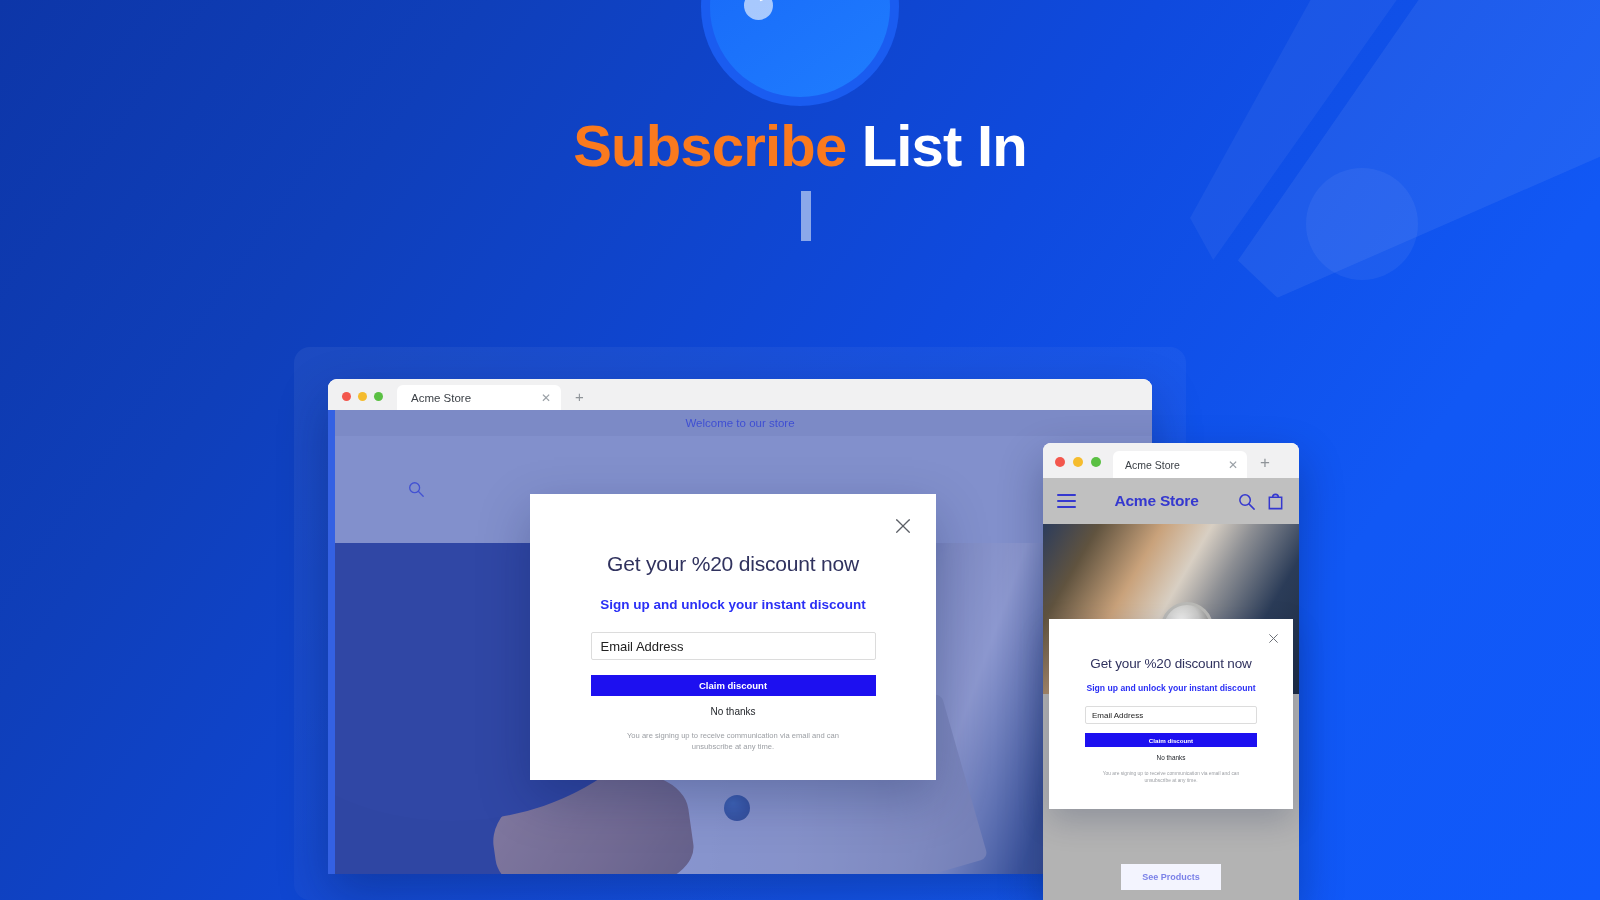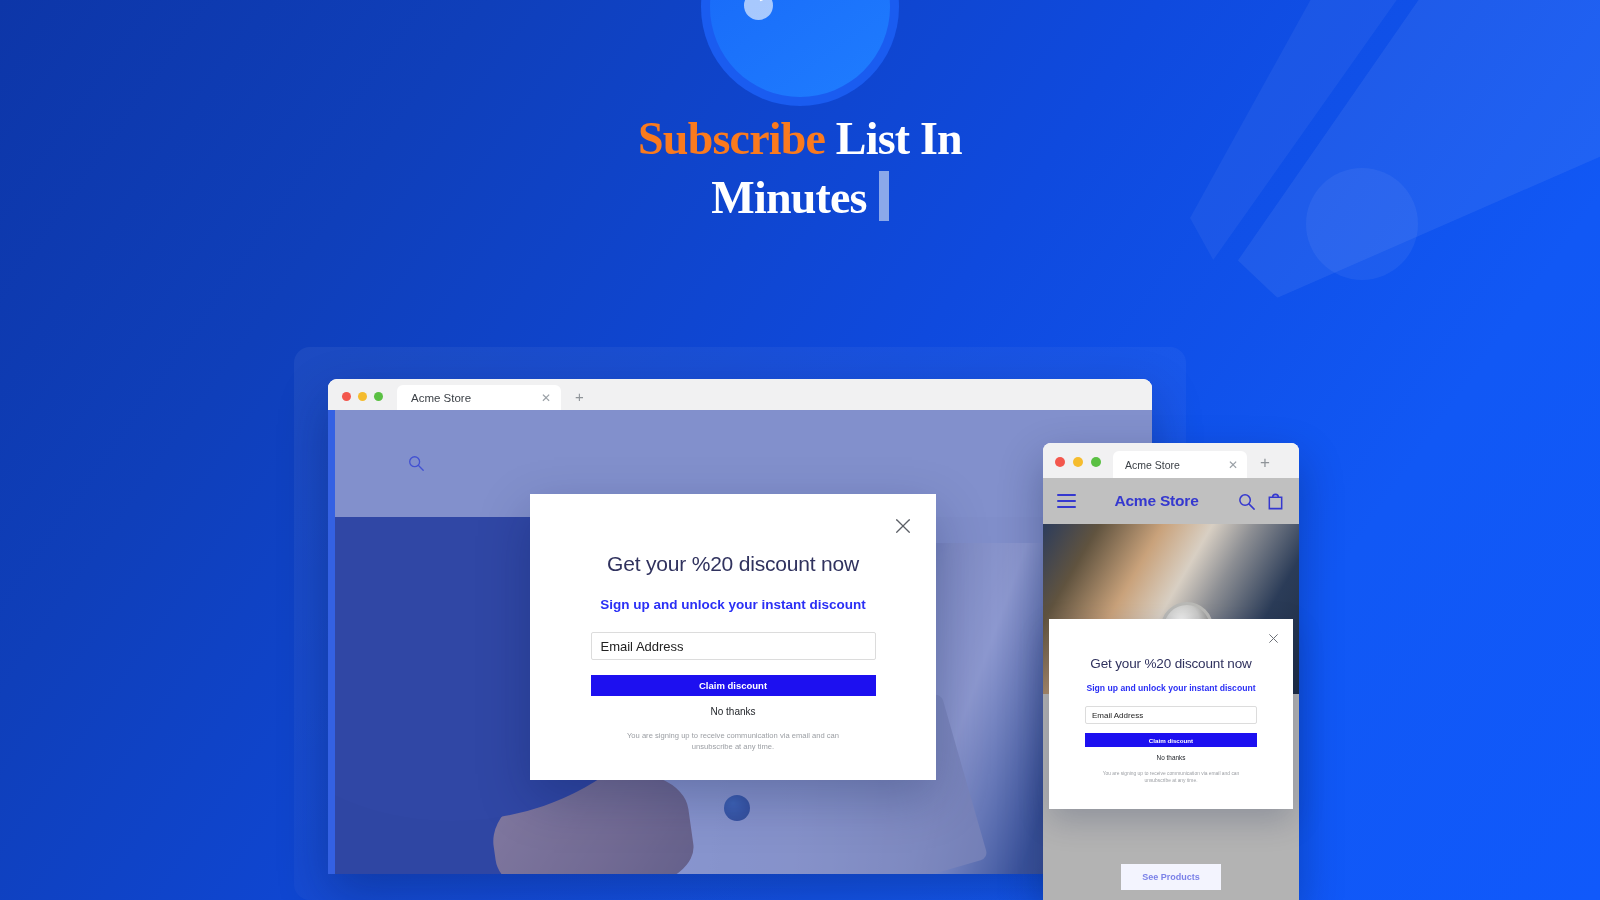--- a/index.html
+++ b/index.html
@@ -96,26 +96,25 @@
     display: block;
   }
   .headline .l1 {
     font-size: 60px;
     font-weight: 300;
     color: #ffffff;
     letter-spacing: -0.5px;
   }
   .headline .l2,
   .headline .l3 {
-    font-size: 46px;
+    font-size: 58px;
     font-weight: 800;
     color: #ffffff;
     letter-spacing: -0.8px;
     margin-top: 8px;
-    font-family: Liberation Serif, serif;
   }
   .headline .hl-accent { color: #fa7a1e; }
   .caret {
     display: inline-block;
     width: 10px;
     height: 50px;
     background: #8ba8ea;
     vertical-align: -8px;
     margin-left: 12px;
   }
@@ -534,21 +533,21 @@
   <div class="logo-wrap">
     <div class="logo-outer"></div>
     <div class="logo-inner"></div>
 
     <div class="logo-comet-b"></div>
     <div class="logo-dot"></div>
   </div>
 
   <h1 class="headline">
     <span class="line l2"><span class="hl-accent">Subscribe</span><span> List In</span></span>
-    <span class="line l3"><span>Minutes</span><span class="caret"></span></span>
+    <span class="line l3"><span class="caret"></span></span>
   </h1>
 
   <div class="panel-card"></div>
 
   <div class="browser-desktop">
 
     <div class="chrome-bar">
       <div class="dots">
         <span class="dot red"></span>
         <span class="dot yellow"></span>
@@ -563,20 +562,23 @@
 
     <div class="page-body">
 
       <div class="hero-photo">
         <div class="hero-cuff"></div>
         <div class="hero-hand"></div>
         <div class="hero-knot"></div>
         <div class="hero-circle-dark"></div>
       </div>
 
+      <div class="announce-bar">
+        <span class="announce-text">Welcome to our store</span>
+      </div>
 
       <div class="store-header">
         <span class="search-glyph">
           <svg viewBox="0 0 20 20" width="18" height="18" fill="none" stroke="#3538cf" stroke-width="1.5">
             <circle cx="8.5" cy="8.5" r="5.5"></circle>
             <line x1="12.8" y1="12.8" x2="18" y2="18" stroke-linecap="round"></line>
           </svg>
         </span>
       </div>
 

